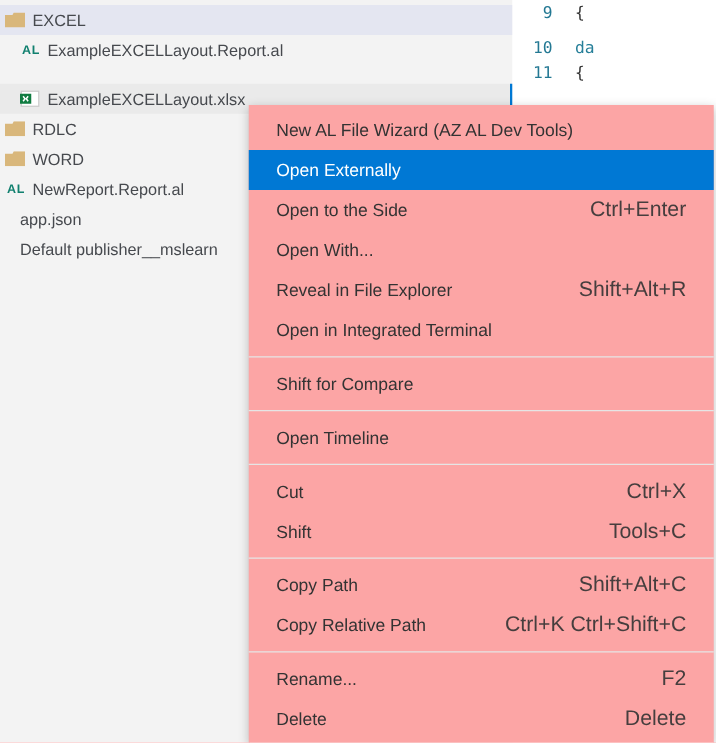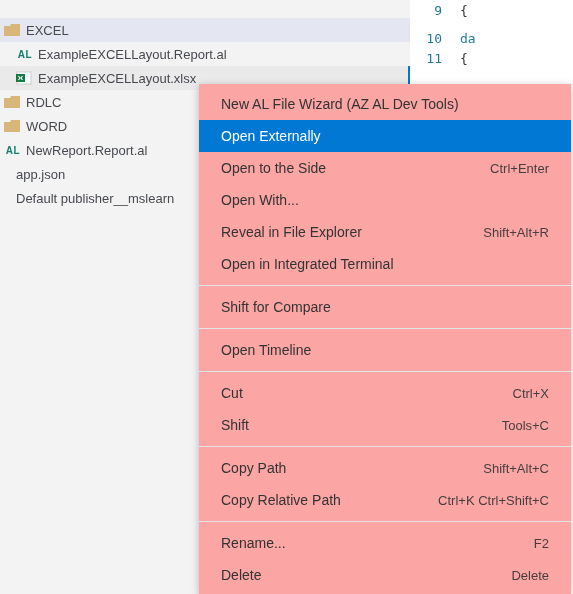--- a/index.html
+++ b/index.html
@@ -40,36 +40,37 @@
       text-align: right;
       padding-right: 18px;
     }
     .code-text {
       color: #333;
     }
     .code-brace { color: #333; }
     .code-ident { color: #267f99; }
 
     .tree {
-      padding-top: 18px;
+      padding-top: 4px;
     }
     .tree-item {
       display: flex;
       align-items: center;
       height: 24px;
       padding-left: 2px;
       cursor: pointer;
     }
     .tree-item.indent-1 { padding-left: 14px; }
     .tree-item.excel-folder {
       background: #e4e6f1;
     }
     .tree-item.selected {
       background: #eaeaea;
       position: relative;
+      margin-top: 15px;
     }
     .tree-item.selected::after {
       content: "";
       position: absolute;
       right: 0; top: 0; bottom: 0;
       width: 2px;
       background: #0078d4;
     }
     .tree-icon {
       width: 18px;
@@ -119,21 +120,21 @@
       height: 32px;
       padding: 0 22px;
       cursor: pointer;
       color: #333;
     }
     .menu-item.highlighted {
       background: #0078d4;
       color: #ffffff;
     }
     .menu-label { font-size: 14px; }
-    .menu-shortcut { font-size: 13px; opacity: 0.9; }
+    .menu-shortcut { font-size: 17px; opacity: 0.9; }
     .menu-sep {
       height: 1px;
       background: #e5e5e5;
       margin: 5px 0;
     }
   </style>
 </head>
 <body>
 
 <div class="left-panel">

